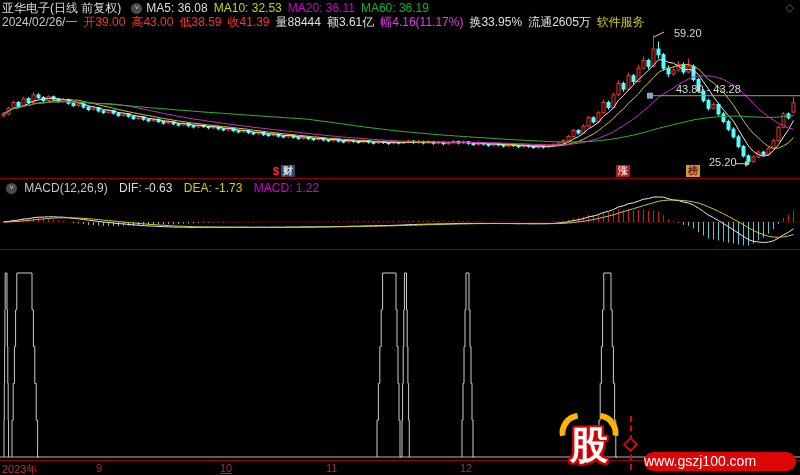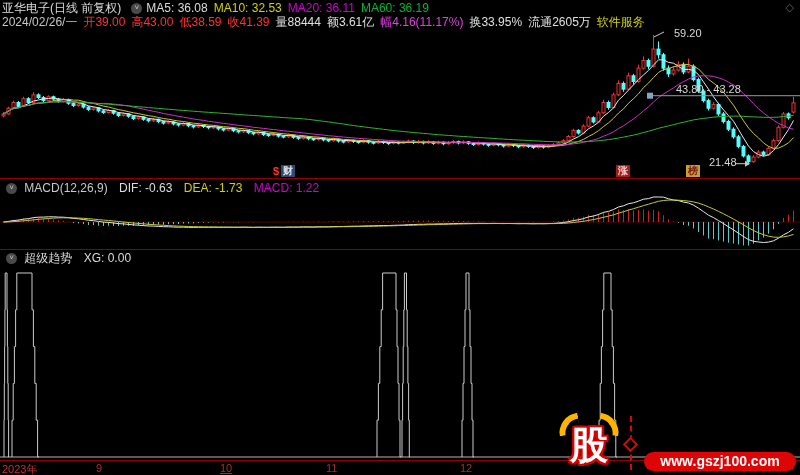--- a/index.html
+++ b/index.html
@@ -26,21 +26,21 @@
   .horn{position:absolute;width:15px;height:15px;border-top:6px solid #ffb400;border-left:6px solid #ffb400;
     border-radius:100% 0 0 0;}
   #horn-l{left:0;top:0;transform:rotate(-8deg);}
   #horn-r{right:4px;top:0;transform:scaleX(-1) rotate(-8deg);}
   #wm-divider{position:absolute;left:72px;top:2px;height:54px;border-left:2px dashed #dd0505;}
   #wm-diamond{position:absolute;left:67px;top:25px;width:7px;height:7px;border:2px solid #dd0505;
     background:#000;transform:rotate(45deg);}
   #wm-brand{position:absolute;left:86px;top:0px;font-size:29px;font-weight:bold;color:#e21212;
     letter-spacing:9px;font-family:"Liberation Serif",serif;}
   #wm-pill{position:absolute;left:86px;top:38px;width:152px;height:19px;background:#dd0505;border-radius:10px;
-    color:#fff;font-weight:bold;font-size:14px;text-align:center;line-height:19px;}
+    color:#fff;font-weight:normal;font-size:14px;line-height:19px;}
 </style>
 </head>
 <body>
 
 <div id="screen">
 
   <div class="row" style="top:1px">
     <span class="seg" style="color:#dcdcdc">亚华电子(日线 前复权)</span><span class="collapse-icon">˅</span><span id="ma-labels"><span class="seg" style="color: rgb(220, 220, 220);">MA5: 36.08</span><span class="seg" style="color: rgb(210, 210, 0);">MA10: 32.53</span><span class="seg" style="color: rgb(210, 0, 210);">MA20: 36.11</span><span class="seg" style="color: rgb(0, 180, 60);">MA60: 36.19</span></span>
   </div>
   <div class="row" style="top:15px" id="info-line"><span class="seg" style="color: rgb(200, 200, 200);">2024/02/26/一</span><span class="seg" style="color: rgb(255, 50, 50);">开39.00</span><span class="seg" style="color: rgb(255, 50, 50);">高43.00</span><span class="seg" style="color: rgb(255, 50, 50);">低38.59</span><span class="seg" style="color: rgb(255, 50, 50);">收41.39</span><span class="seg" style="color: rgb(224, 224, 224);">量88444</span><span class="seg" style="color: rgb(224, 224, 224);">额3.61亿</span><span class="seg" style="color: rgb(224, 64, 224);">幅4.16(11.17%)</span><span class="seg" style="color: rgb(224, 224, 224);">换33.95%</span><span class="seg" style="color: rgb(224, 224, 224);">流通2605万</span><span class="seg" style="color: rgb(210, 210, 0);">软件服务</span></div>
@@ -558,29 +558,24 @@
   <div class="divider" style="top:460px"></div>
 
   <div class="panel-header" style="top:181px">
     <span class="collapse-icon">˅</span>
     <span class="seg" style="color:#c8c8c8">MACD(12,26,9)</span>
     <span class="seg" style="color:#dcdcdc">DIF: -0.63</span>
     <span class="seg" style="color:#d2d200">DEA: -1.73</span>
     <span class="seg" style="color:#d200d2">MACD: 1.22</span>
   </div>
 
-  <div class="panel-header" style="top:251px">
-    <span class="collapse-icon">˅</span>
-    <span class="seg" style="color:#dcdcdc">超级趋势</span>
-    <span class="seg" style="color:#dcdcdc">XG: 0.00</span>
-  </div>
 
   <div class="ann" style="left:666px;top:27px">59.20</div>
   <div class="ann" style="left:668px;top:83px">43.80 - 43.28</div>
-  <div class="ann" style="left:701px;top:156px">21.48</div>
+  <div class="ann" style="left:701px;top:156px">25.20</div>
 
   <div id="badges">
       <span class="badge-prefix" style="left: 273px; top: 165px;">$</span>
       <span class="badge" style="left: 281px; top: 165px; background: rgb(46, 74, 115); color: rgb(232, 232, 232);">财</span>
       <span class="badge" style="left: 616px; top: 165px; background: rgb(156, 32, 32); color: rgb(255, 200, 200);">涨</span>
       <span class="badge" style="left: 686px; top: 165px; background: rgb(200, 160, 50); color: rgb(122, 26, 26);">榜</span>
     </div>
   <div id="axis-labels">
       <span class="axis-label" style="left: 2px; top: 462px; color: rgb(192, 52, 52);">2023年</span>
       <span class="axis-label" style="left: 96px; top: 462px; color: rgb(160, 48, 48);">9</span>

